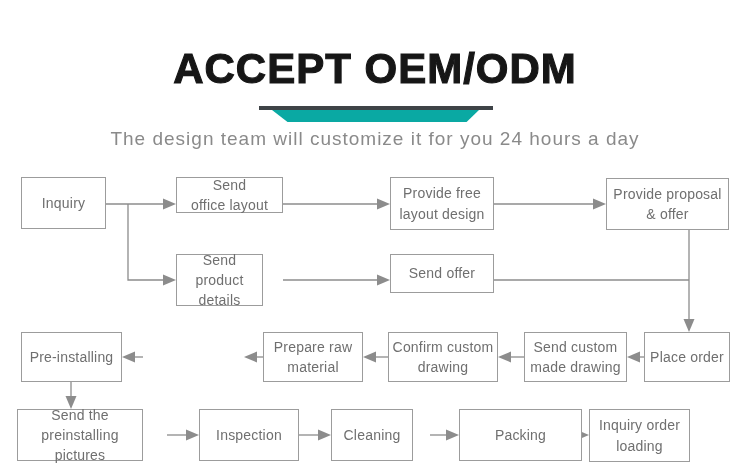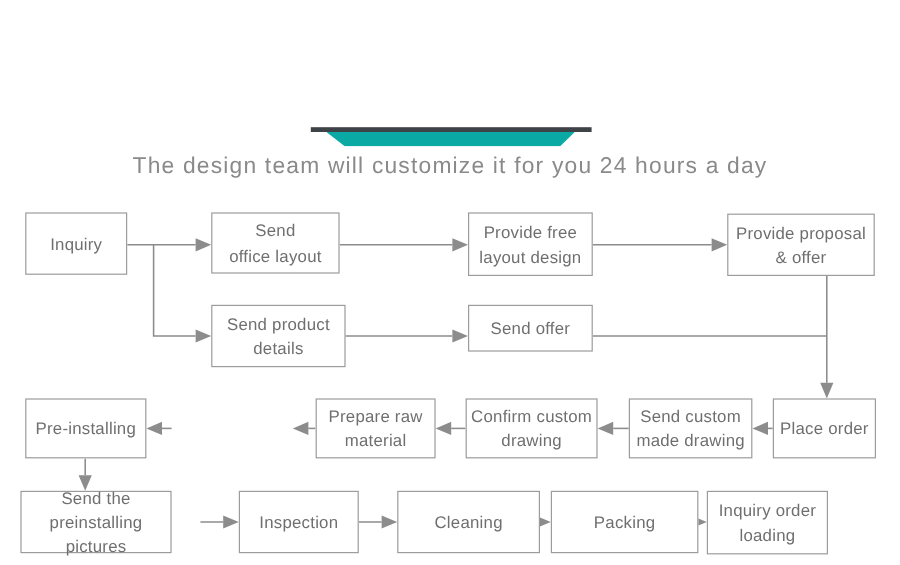--- a/index.html
+++ b/index.html
@@ -42,20 +42,21 @@
     text-align:center;white-space:pre-line;
     color:#6f6f6f;font-size:14px;line-height:1.45;
     letter-spacing:0.2px;
   }
 </style>
 </head>
 <body>
 
 <div class="canvas">
 
+  <h1 class="title">ACCEPT OEM/ODM</h1>
   <div class="deco-bar"></div>
   <div class="deco-trapezoid"></div>
   <p class="subtitle">The design team will customize it for you 24 hours a day</p>
 
   <div class="flow">
 
     <svg class="connectors" viewBox="0 0 750 471">
       <g stroke="#8c8c8c" stroke-width="1.3" fill="none">
         <path d="M106 204 H163"></path>
         <path d="M128 204 V280 H163"></path>
@@ -89,42 +90,42 @@
         <polygon points="244,357 257,351.5 257,362.5"></polygon>
         <polygon points="122,357 135,351.5 135,362.5"></polygon>
         <polygon points="199,435 186,429.5 186,440.5"></polygon>
         <polygon points="331,435 318,429.5 318,440.5"></polygon>
         <polygon points="459,435 446,429.5 446,440.5"></polygon>
         <polygon points="589,435 576,429.5 576,440.5"></polygon>
       </g>
     </svg>
 
     <div class="node" style="left:21px;top:177px;width:85px;height:52px">Inquiry</div>
-    <div class="node" style="left:176px;top:177px;width:107px;height:51px">Send
+    <div class="node" style="left:176px;top:177px;width:107px;height:36px">Send
 office layout</div>
     <div class="node" style="left:390px;top:177px;width:104px;height:53px">Provide free
 layout design</div>
     <div class="node" style="left:606px;top:178px;width:123px;height:52px">Provide proposal
 &amp; offer</div>
 
-    <div class="node" style="left:176px;top:254px;width:112px;height:52px">Send product
+    <div class="node" style="left:176px;top:254px;width:87px;height:52px">Send product
 details</div>
     <div class="node" style="left:390px;top:254px;width:104px;height:39px">Send offer</div>
 
     <div class="node" style="left:21px;top:332px;width:101px;height:50px">Pre-installing</div>
     <div class="node" style="left:263px;top:332px;width:100px;height:50px">Prepare raw
 material</div>
     <div class="node" style="left:388px;top:332px;width:110px;height:50px">Confirm custom
 drawing</div>
     <div class="node" style="left:524px;top:332px;width:103px;height:50px">Send custom
 made drawing</div>
     <div class="node" style="left:644px;top:332px;width:86px;height:50px">Place order</div>
 
     <div class="node" style="left:17px;top:409px;width:126px;height:52px">Send the preinstalling
 pictures</div>
     <div class="node" style="left:199px;top:409px;width:100px;height:52px">Inspection</div>
-    <div class="node" style="left:331px;top:409px;width:119px;height:52px">Cleaning</div>
+    <div class="node" style="left:331px;top:409px;width:82px;height:52px">Cleaning</div>
     <div class="node" style="left:459px;top:409px;width:123px;height:52px">Packing</div>
     <div class="node" style="left:589px;top:409px;width:101px;height:53px">Inquiry order
 loading</div>
 
   </div>
 </div>
 
 </body></html>

